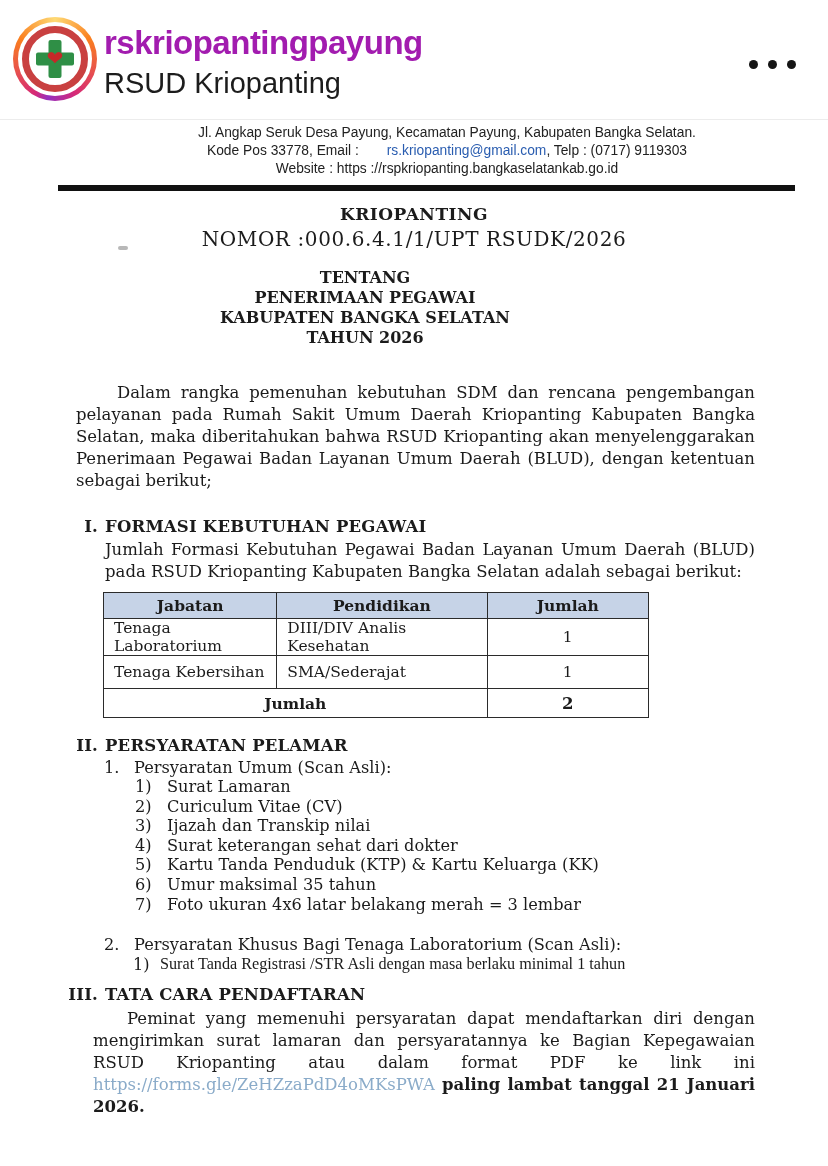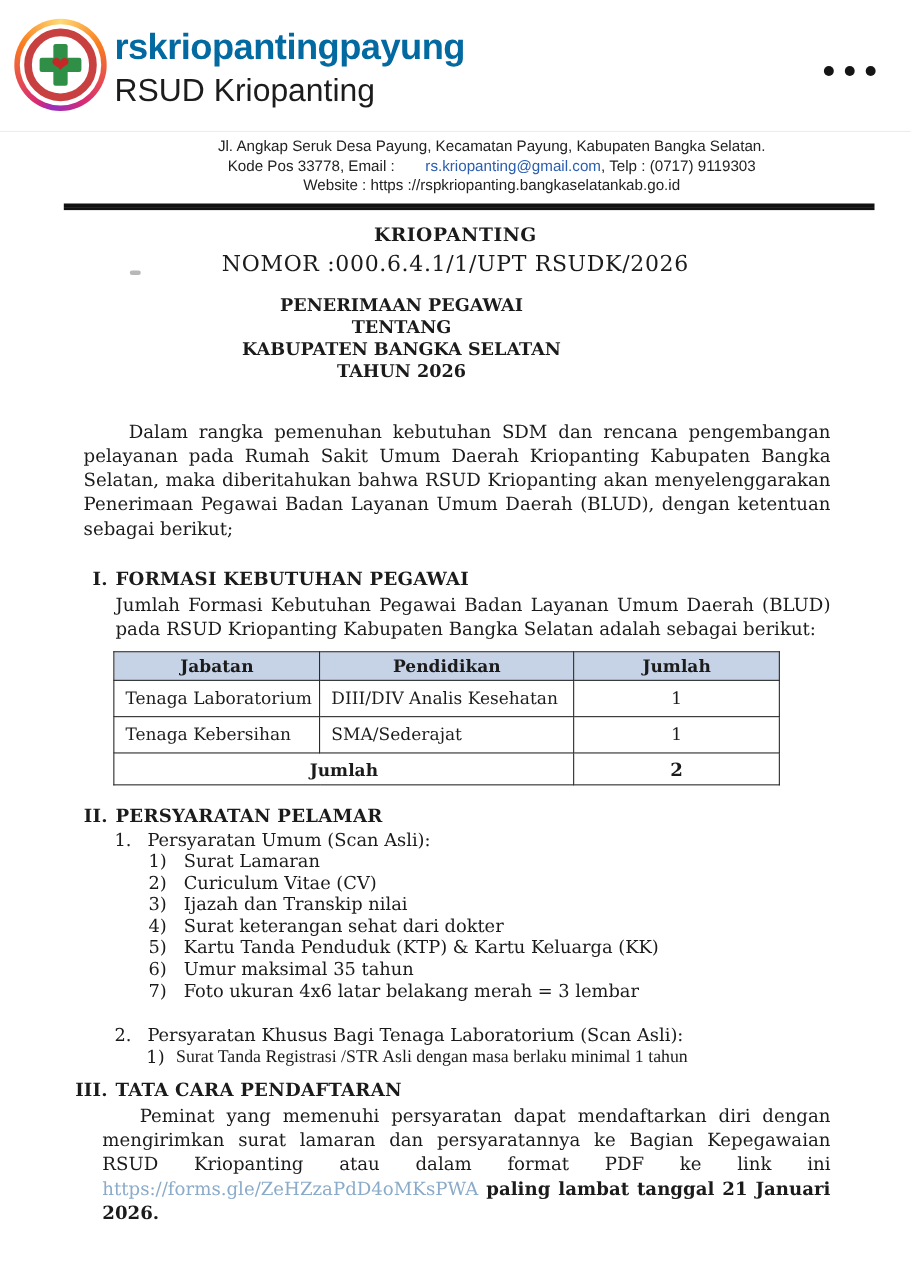--- a/index.html
+++ b/index.html
@@ -18,21 +18,21 @@
   .post-header{position:relative;height:120px;background:#fff;border-bottom:1px solid #ececec;}
   .avatar{position:absolute;left:13px;top:17px;width:84px;height:84px;border-radius:50%;
     background:conic-gradient(from 210deg,var(--ig-ring-a),var(--ig-ring-b) 90deg,var(--ig-ring-c) 150deg,var(--ig-ring-b) 210deg,var(--ig-ring-a) 300deg,#962fbf 340deg,var(--ig-ring-a));
     display:flex;align-items:center;justify-content:center;cursor:pointer;}
   .avatar-white{width:74px;height:74px;border-radius:50%;background:#fff;display:flex;align-items:center;justify-content:center;}
   .avatar-logo{width:66px;height:66px;border-radius:50%;background:#fff;border:7px solid var(--logo-red);position:relative;}
   .cross-v{position:absolute;left:50%;top:50%;width:13px;height:38px;transform:translate(-50%,-50%);background:var(--logo-green);border-radius:2px;}
   .cross-h{position:absolute;left:50%;top:50%;width:38px;height:13px;transform:translate(-50%,-50%);background:var(--logo-green);border-radius:2px;}
   .heart{position:absolute;left:50%;top:50%;transform:translate(-50%,-54%);font-size:20px;line-height:1;color:var(--heart-red);font-family:"DejaVu Sans",sans-serif;}
   .id-block{position:absolute;left:104px;top:24px;font-family:"Liberation Sans",sans-serif;}
-  .username{font-size:33px;font-weight:700;color:#0369a1;letter-spacing:-0.5px;cursor:pointer;}
+  .username{font-size:33px;font-weight:700;color:#a21caf;letter-spacing:-0.5px;cursor:pointer;}
   .subtitle{font-size:29px;color:#1c1c1c;margin-top:5px;}
   .more-btn{position:absolute;right:26px;top:54px;display:flex;gap:10px;cursor:pointer;padding:6px;}
   .dot{width:9px;height:9px;border-radius:50%;background:#151515;}
 
   
   .doc{position:relative;width:828px;}
   .letterhead{padding-left:66px;text-align:center;font-family:"Liberation Sans",sans-serif;
     font-size:13.8px;line-height:18px;color:#222;padding-top:4px;}
   .letterhead a{color:var(--email-link);cursor:pointer;padding-left:24px;}
   .remnant{position:absolute;left:118px;top:126px;width:10px;height:4px;background:#9a9a9a;border-radius:2px;opacity:.7;}
@@ -45,21 +45,21 @@
   .about{margin-top:17px;margin-right:98px;text-align:center;font-weight:700;font-size:16px;line-height:20px;}
 
   .para{font-size:16.5px;line-height:22px;text-align:justify;color:var(--ink);}
   .intro{margin:34px 73px 0 76px;text-indent:41px;}
 
   .sec-head{display:flex;margin-top:25px;font-weight:700;font-size:16.5px;letter-spacing:0.2px;}
   .sec-num{width:35px;margin-left:63px;text-align:right;}
   .sec-title{margin-left:7px;}
   .sec1-body{margin:3px 73px 0 105px;}
 
-  table.formasi{margin:9px 0 0 103px;border-collapse:collapse;width:606px;font-size:15.5px;}
+  table.formasi{margin:9px 0 0 103px;border-collapse:collapse;width:546px;font-size:15.5px;}
   table.formasi td,table.formasi th{border:1.6px solid #2b2b2b;}
   table.formasi th{background:var(--table-header-bg);font-weight:700;height:26px;text-align:center;}
   .col-jab{width:194px;} .col-pen{width:241px;} .col-jum{width:199px;}
   td.cell-left{height:33px;padding-left:10px;text-align:left;}
   td.cell-center{text-align:center;}
   td.foot-label{height:29px;text-align:center;font-weight:700;}
   td.foot-total{text-align:center;font-weight:700;font-size:16.5px;}
 
   .sub-head{display:flex;margin-left:104px;margin-top:3px;font-size:16.2px;}
   .sub-num{width:30px;}
@@ -109,22 +109,22 @@
     <div>Website : https ://rspkriopanting.bangkaselatankab.go.id</div>
   </div>
   <div class="lh-rule"></div>
 
   <div class="title-block">
     <div class="doc-title">KRIOPANTING</div>
     <div class="doc-number">NOMOR :000.6.4.1/1/UPT RSUDK/2026</div>
   </div>
 
   <div class="about">
+    <div>TENTANG</div>
     <div>PENERIMAAN PEGAWAI</div>
-    <div>TENTANG</div>
     <div>KABUPATEN BANGKA SELATAN</div>
     <div>TAHUN 2026</div>
   </div>
 
   <p class="para intro">Dalam rangka pemenuhan kebutuhan SDM dan rencana pengembangan pelayanan pada Rumah Sakit Umum Daerah Kriopanting Kabupaten Bangka Selatan, maka diberitahukan bahwa RSUD Kriopanting akan menyelenggarakan Penerimaan Pegawai Badan Layanan Umum  Daerah (BLUD), dengan ketentuan sebagai berikut;</p>
 
   <div class="sec-head">
     <span class="sec-num">I.</span>
     <span class="sec-title">FORMASI KEBUTUHAN PEGAWAI</span>
   </div>

